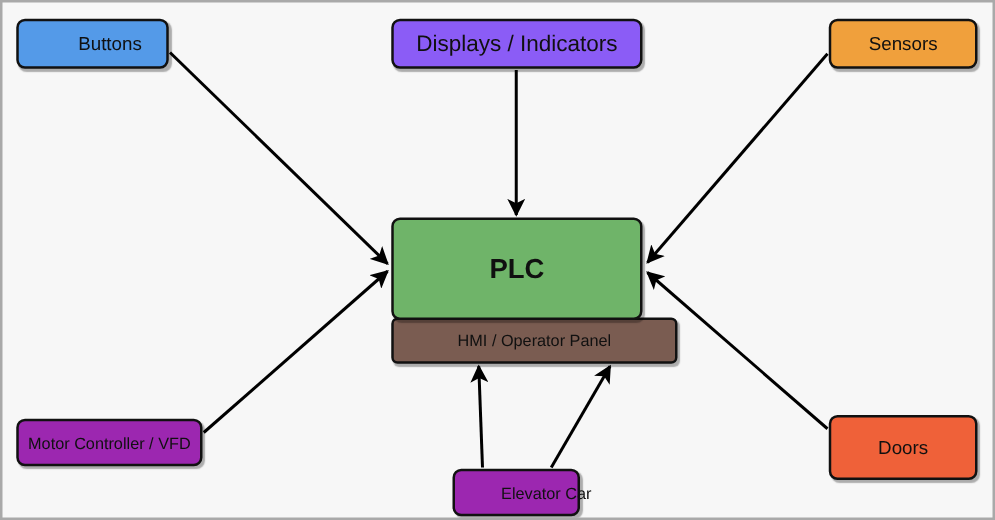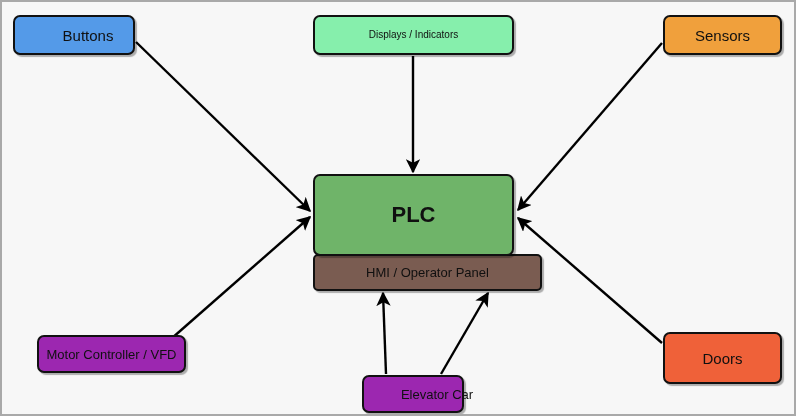--- a/index.html
+++ b/index.html
@@ -39,25 +39,25 @@
     box-shadow: 2px 2px 1px rgba(0,0,0,0.30);
     z-index: 3;
   }
   .node-label {
     display: block;
     line-height: 1;
   }
 
   
   #node-buttons      { left: 11px;  top: 13px;  width: 122px; height: 40px;  background: #549ae8; font-size: 15px; padding-left: 28px; }
-  #node-displays     { left: 311px; top: 13px;  width: 201px; height: 40px;  background: #86efac; font-size: 10px; }
+  #node-displays     { left: 311px; top: 13px;  width: 201px; height: 40px;  background: #8b5cf6; font-size: 18px; }
   #node-sensors      { left: 661px; top: 13px;  width: 119px; height: 40px;  background: #f0a03c; font-size: 15px; }
   #node-plc          { left: 311px; top: 172px; width: 201px; height: 82px;  background: #6fb469; font-size: 22px; }
   #node-hmi          { left: 311px; top: 252px; width: 229px; height: 37px;  background: #7a5c51; font-size: 13px; border-radius: 5px; }
-  #node-motor        { left: 11px;  top: 333px; width: 149px; height: 38px;  background: #9c27b0; font-size: 13px; margin-left: 24px; }
+  #node-motor        { left: 11px;  top: 333px; width: 149px; height: 38px;  background: #9c27b0; font-size: 13px; }
   #node-doors        { left: 661px; top: 330px; width: 119px; height: 52px;  background: #ef6139; font-size: 15px; }
   #node-elevator     { left: 360px; top: 373px; width: 102px; height: 38px;  background: #9c27b0; font-size: 13px; padding-left: 48px; }
 
   
   #node-plc { z-index: 4; font-weight: bold; }
 </style>
 </head>
 <body>
 
 <div id="canvas">

